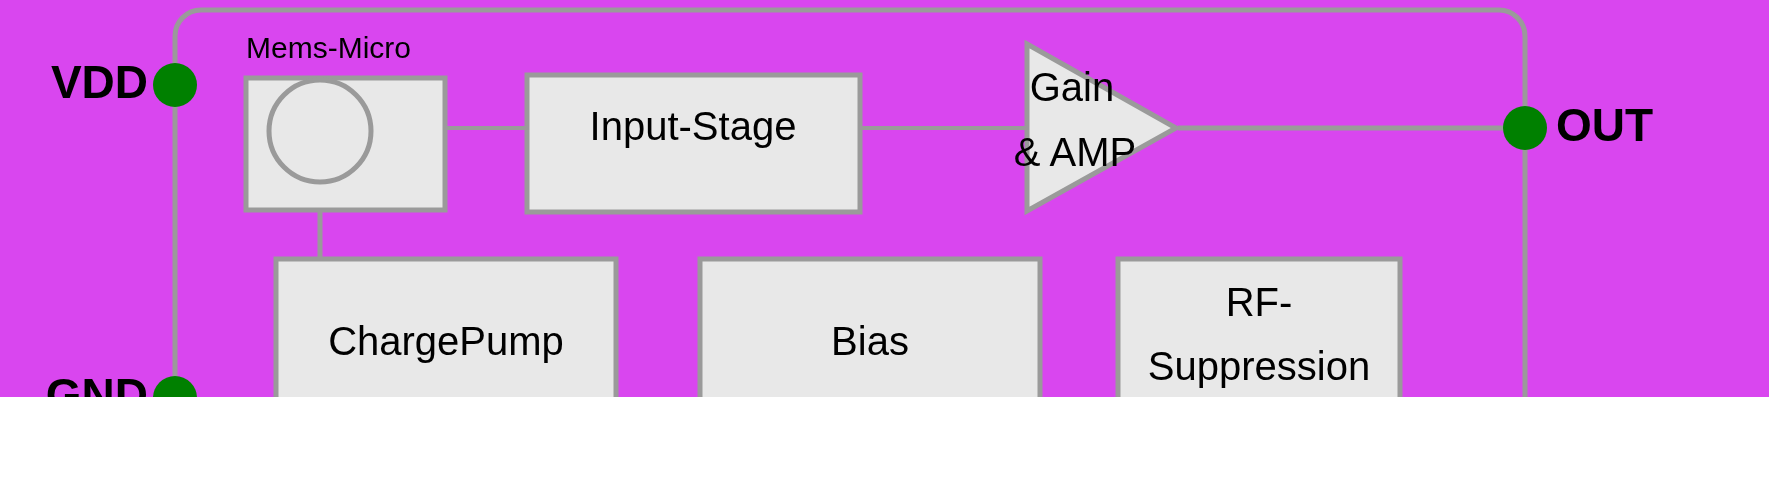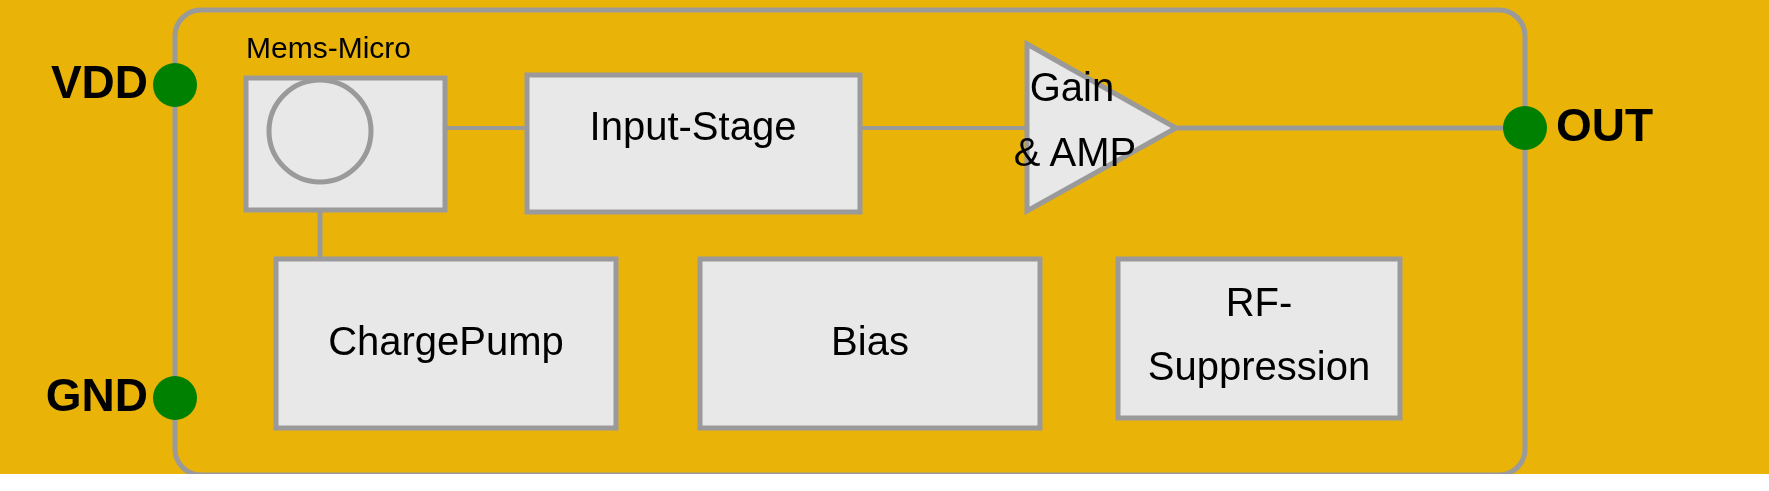--- a/index.html
+++ b/index.html
@@ -6,22 +6,22 @@
     margin: 0;
     padding: 0;
     background: #ffffff;
   }
   body {
     font-family: "Liberation Sans", sans-serif;
   }
   #diagram-root {
     position: relative;
     width: 1769px;
-    height: 474px;
-    background: #eab308;
+    height: 397px;
+    background: #d946ef;
     overflow: hidden;
     text-decoration: underline;
   }
   #diagram-svg {
     position: absolute;
     left: 0;
     top: 0;
     width: 1769px;
     height: 491px;
     display: block;

